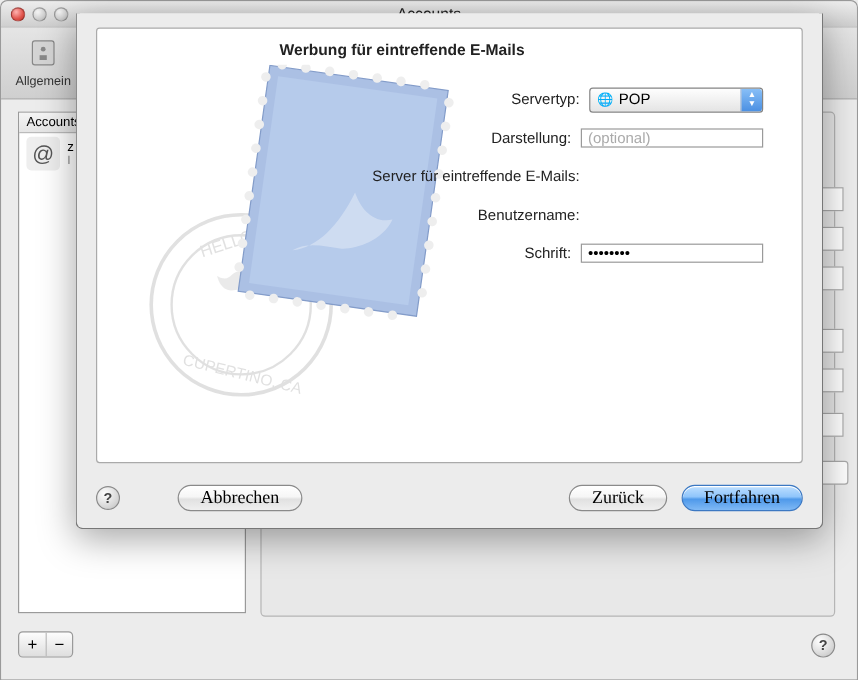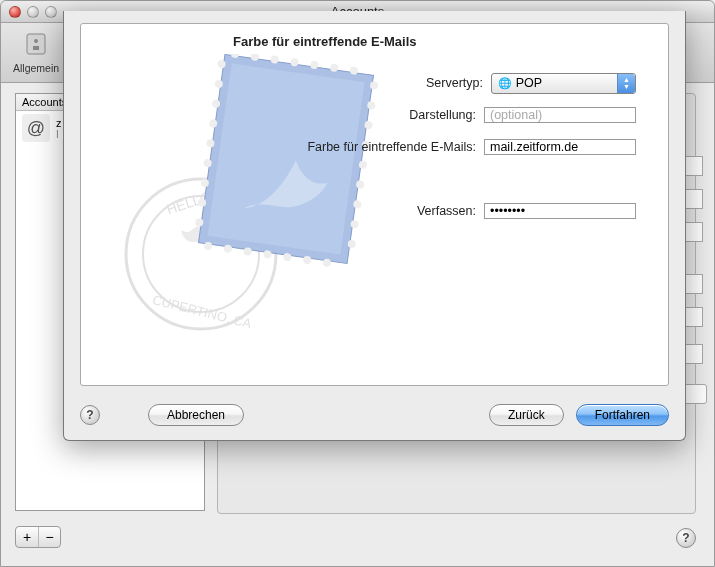--- a/index.html
+++ b/index.html
@@ -235,22 +235,22 @@
   position: absolute;
   left: 16px; right: 16px; bottom: 14px;
   display: flex; align-items: center;
 }
 .aqua-btn {
   height: 22px;
   padding: 0 18px;
   border: 1px solid #8a8a8a;
   border-radius: 11px;
   background: linear-gradient(#ffffff 0%, #f6f6f6 45%, #e1e1e1 55%, #efefef 100%);
-  font-size: 12px;
-  font-family: Liberation Sans, sans-serif;
+  font-size: 15px;
+  font-family: Liberation Serif, serif;
   cursor: default;
   box-shadow: inset 0 1px 0 #fff;
 }
 .aqua-btn.primary {
   background: linear-gradient(#bfe0ff 0%, #8fc5fb 45%, #4f99ea 55%, #7fb9f5 100%);
   border-color: #3c78c2;
   color: #000;
 }
 .sheet-help {
   width: 20px; height: 20px;
@@ -418,21 +418,21 @@
       <button>−</button>
     </div>
 
     <div class="help-btn">?</div>
 
   </div>
 
   <div class="sheet">
     <div class="sheet-inner">
 
-      <div class="sheet-heading">Farbe für eintreffende E-Mails</div>
+      <div class="sheet-heading">Werbung für eintreffende E-Mails</div>
 
       <svg class="stamp-illustration" viewBox="0 0 300 300">
         <g opacity=".35">
           <circle cx="120" cy="200" r="75" fill="none" stroke="#999" stroke-width="3"></circle>
           <circle cx="120" cy="200" r="58" fill="none" stroke="#999" stroke-width="2"></circle>
           <path d="M120 172c-8 0-8 6-14 6-3 0-6-2-6-2s2 12 12 12 10-4 16-4 6 4 16 4 12-12 12-12-3 2-6 2c-6 0-6-6-14-6h-16z" fill="#bbb"></path>
           <text x="120" y="150" font-size="14" text-anchor="middle" fill="#999" font-family="Arial" transform="rotate(-18 120 150)">HELLO FR</text>
           <text x="120" y="262" font-size="13" text-anchor="middle" fill="#999" font-family="Arial" transform="rotate(14 120 262)">CUPERTINO, CA</text>
         </g>
         <g transform="translate(130,10) rotate(8 75 95)">
@@ -490,29 +490,29 @@
               </div>
           </div>
         </div>
 
         <div class="form-row">
           <div class="form-label">Darstellung:</div>
           <input class="text" type="text" placeholder="(optional)" style="">
         </div>
 
         <div class="form-row">
-          <div class="form-label">Farbe für eintreffende E-Mails:</div>
-          <input class="text" type="text" value="mail.zeitform.de" style="">
+          <div class="form-label">Server für eintreffende E-Mails:</div>
         </div>
 
         <div class="form-row">
+          <div class="form-label">Benutzername:</div>
         </div>
 
         <div class="form-row">
-          <div class="form-label">Verfassen:</div>
+          <div class="form-label">Schrift:</div>
           <input class="text" type="text" value="••••••••" style="">
         </div>
 
       </div>
     </div>
 
     <div class="sheet-buttons">
       <div class="sheet-help">?</div>
       <div style="width:48px"></div>
       <button class="aqua-btn">Abbrechen</button>

